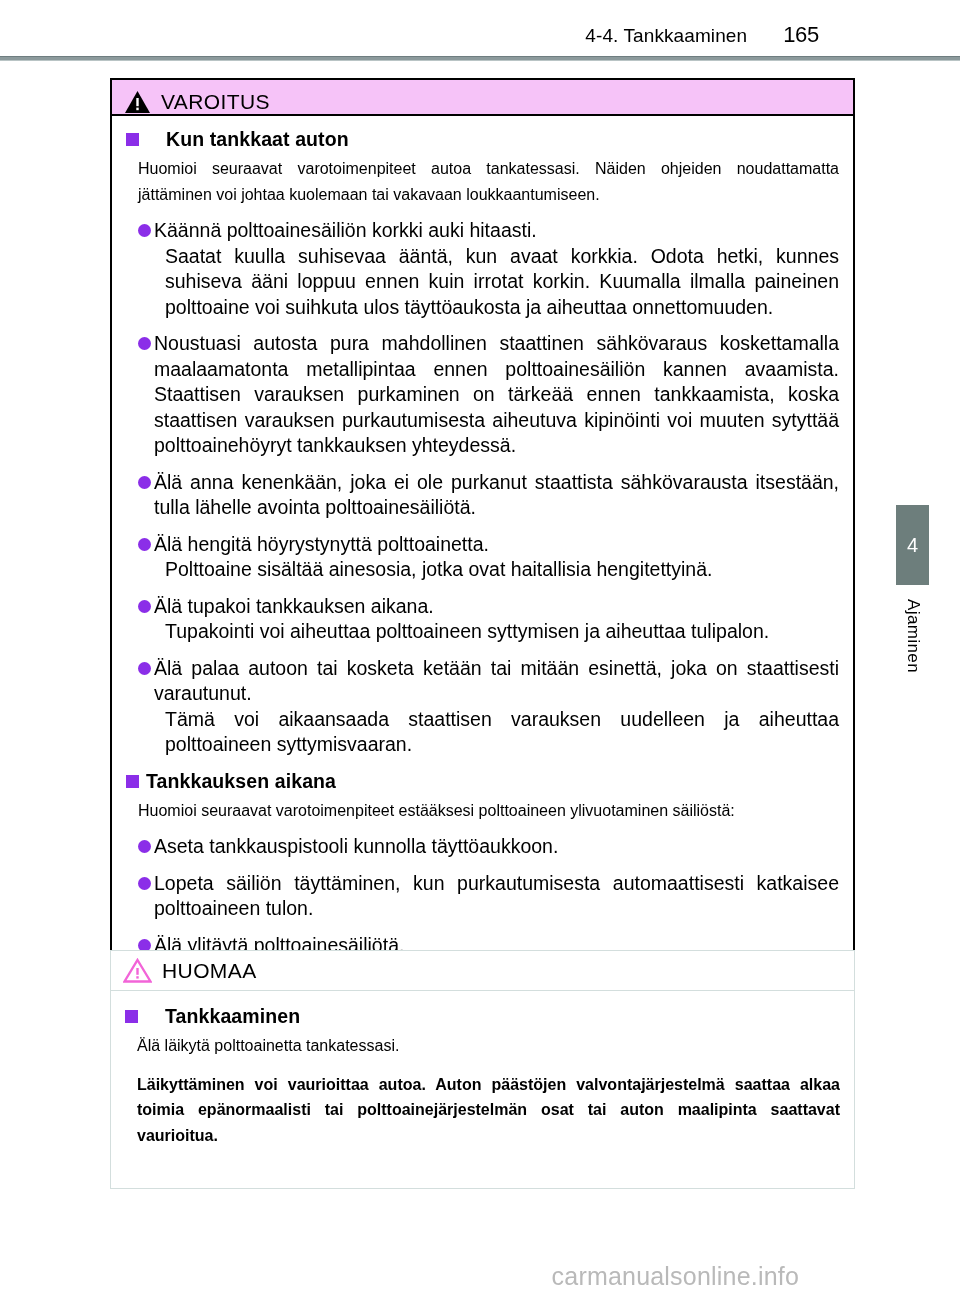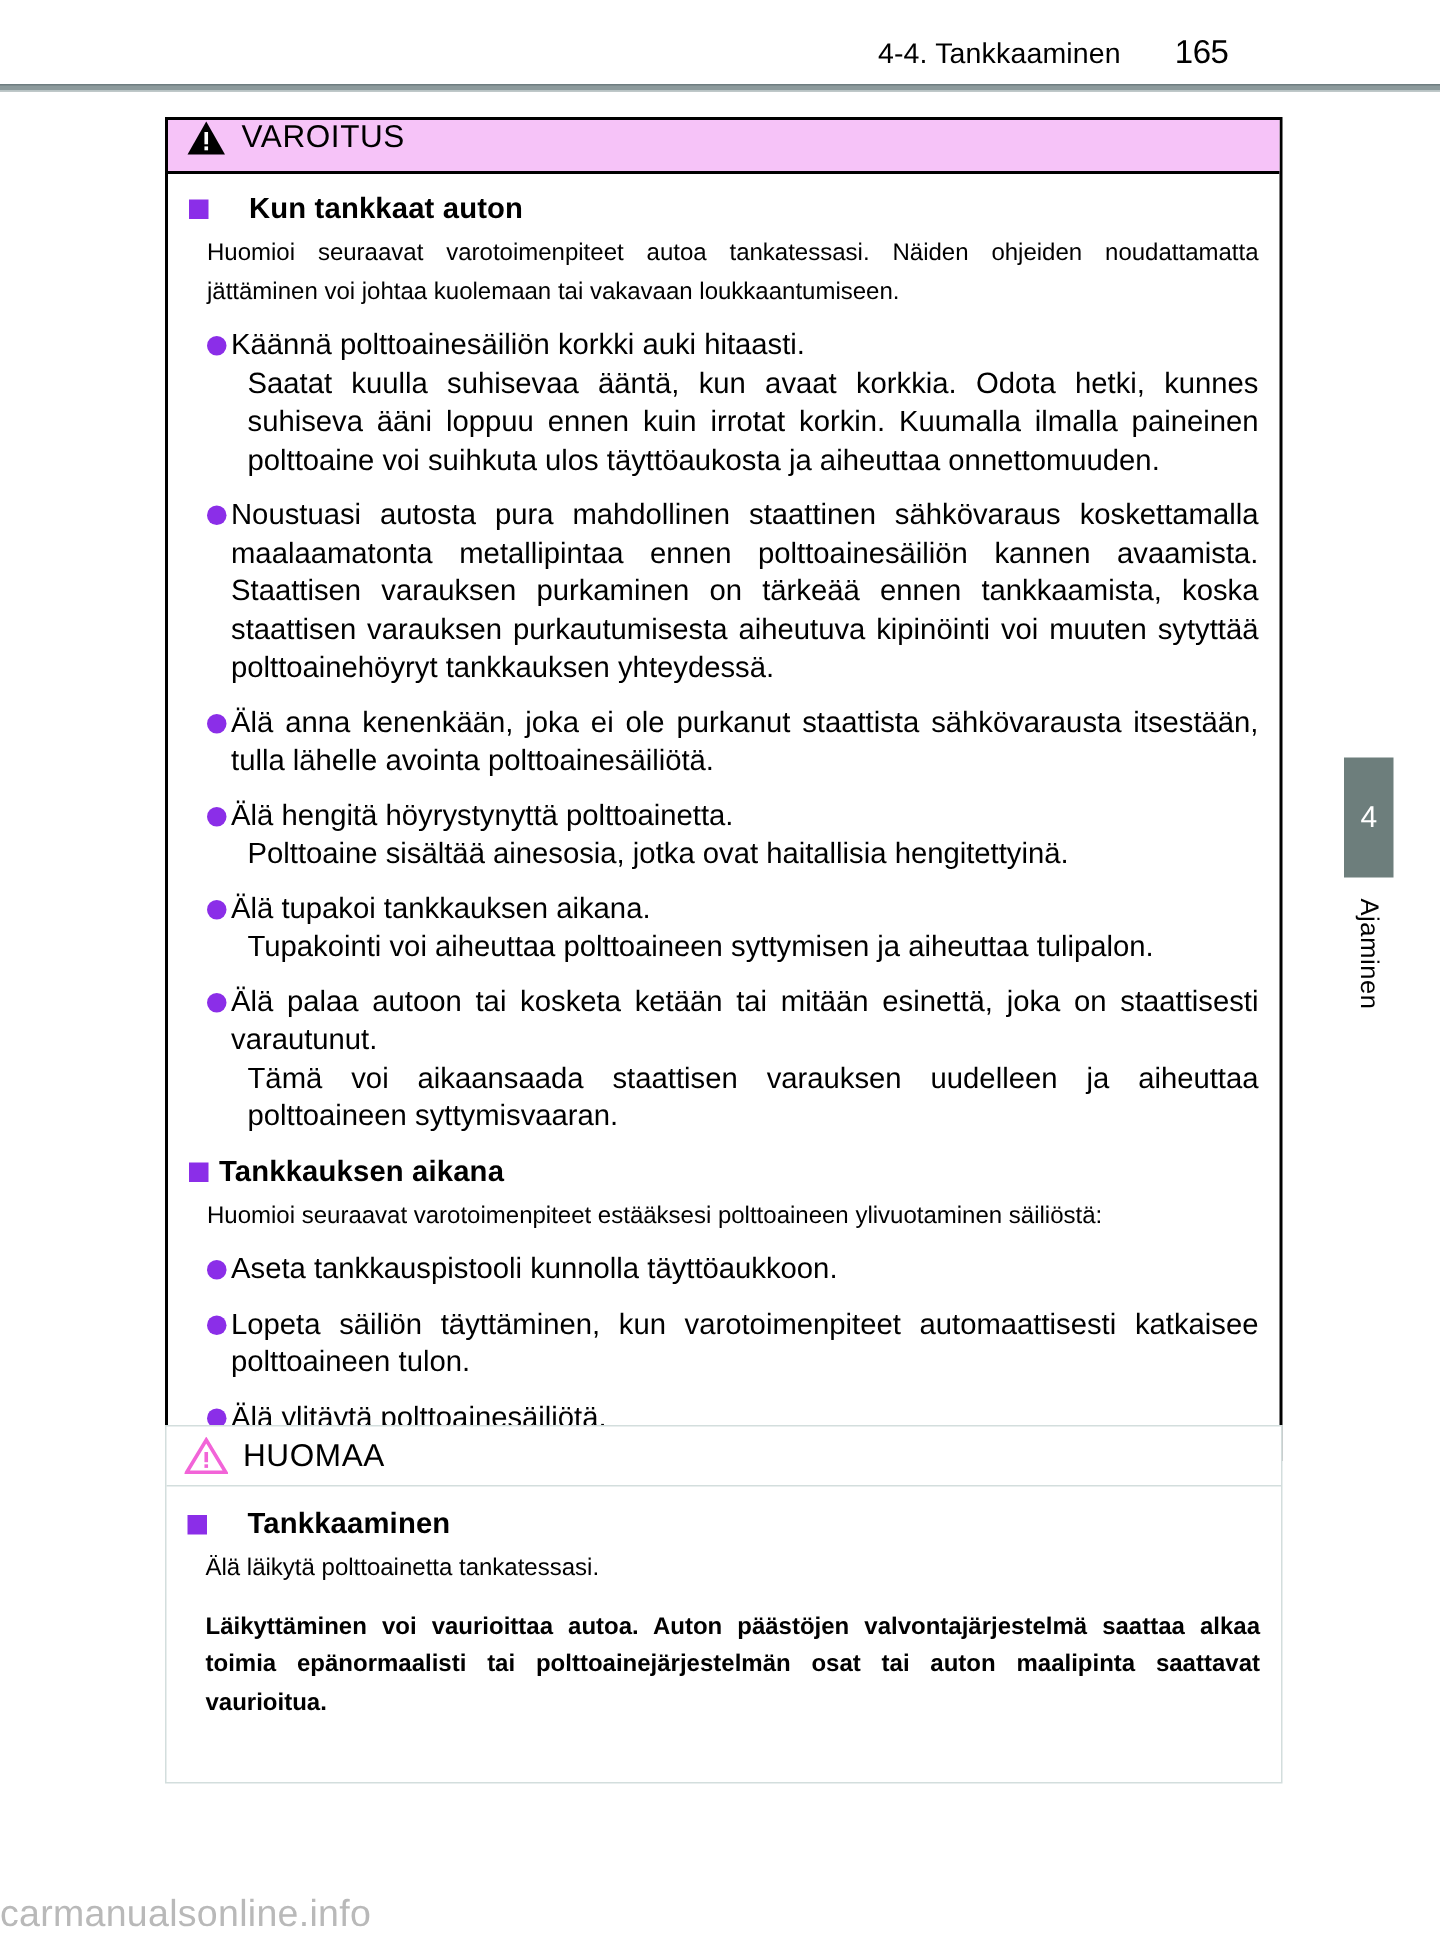--- a/index.html
+++ b/index.html
@@ -52,21 +52,21 @@
 
   
   .warn-box {
     position:absolute; left:110px; top:78px; width:745px;
     border:2px solid #000; background:#fff;
   }
   .warn-head {
     background:#f6c3f8;
     border-bottom:2px solid #000;
     height:36px;
-    display:flex; align-items:flex-start;
+    display:flex; align-items:flex-end;
     padding-left:12px;
   }
   .warn-title {
     font-size:21px; letter-spacing:.4px; margin-left:10px;
   }
   .warn-body { padding:10px 14px 14px 14px; }
 
   .notice-box {
     position:absolute; left:110px; top:950px; width:745px;
     border:1px solid #d3dedd; background:#fff;
@@ -118,21 +118,21 @@
   }
   .dot-text .sub {
     display:block; margin-left:11px; text-align:justify;
   }
   .dot-text .first-line { display:block; }
   .lastline { text-align:left; }
 
   
   .watermark {
     position:absolute; left:0; top:1262px; width:799px;
-    text-align:left; 
+    text-align:right; 
     font-size:25px; color:#b9b9b9; letter-spacing:.2px;
   }
 </style>
 </head>
 <body>
 
 <div class="page">
 
   <div class="header">
     <span class="header-section">4-4. Tankkaaminen</span>
@@ -215,21 +215,21 @@
       </div>
       <p class="para">Huomioi seuraavat varotoimenpiteet estääksesi polttoaineen ylivuotaminen säiliöstä:</p>
 
       <div class="dot-item">
         <span class="dot-bullet" style="background: rgb(139, 46, 232);"></span>
         <span class="dot-text lastline">Aseta tankkauspistooli kunnolla täyttöaukkoon.</span>
       </div>
 
       <div class="dot-item">
         <span class="dot-bullet" style="background: rgb(139, 46, 232);"></span>
-        <span class="dot-text">Lopeta säiliön täyttäminen, kun varotoimenpiteet automaattisesti katkaisee polttoaineen tulon.</span>
+        <span class="dot-text">Lopeta säiliön täyttäminen, kun purkautumisesta automaattisesti katkaisee polttoaineen tulon.</span>
       </div>
 
       <div class="dot-item">
         <span class="dot-bullet" style="background: rgb(139, 46, 232);"></span>
         <span class="dot-text lastline">Älä ylitäytä polttoainesäiliötä.</span>
       </div>
 
     </div>
   </div>
 

